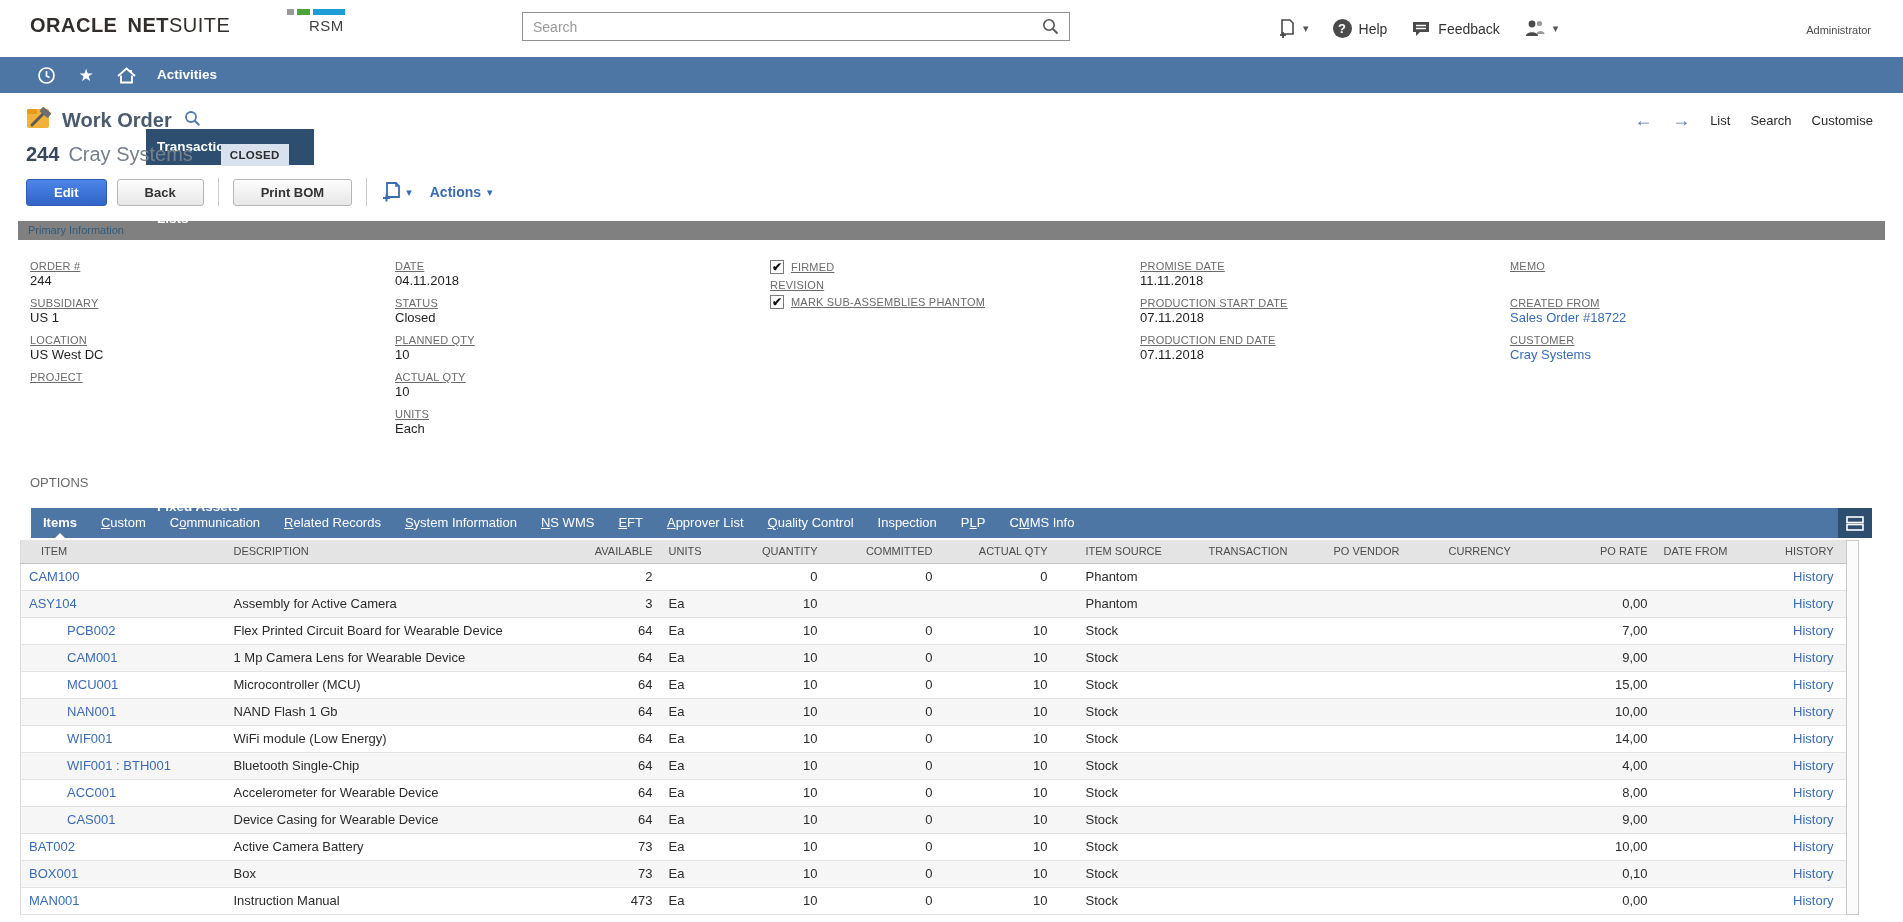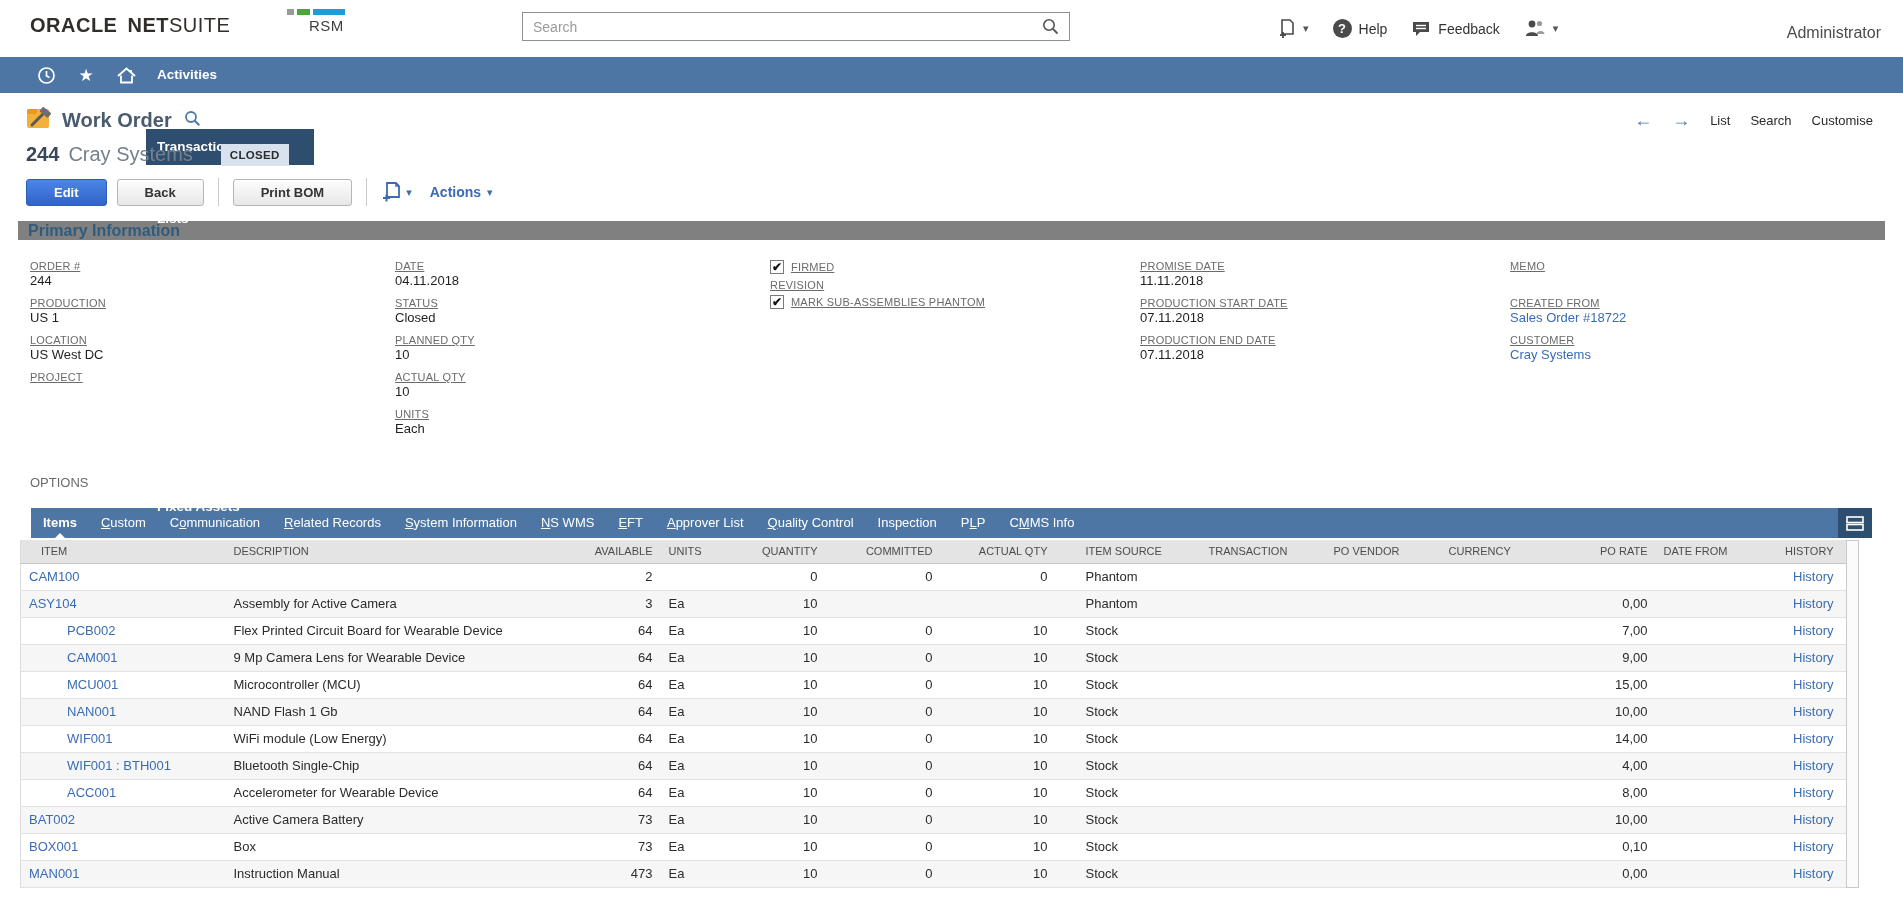--- a/index.html
+++ b/index.html
@@ -22,21 +22,21 @@
   .searchbox input { flex:1; border:none; outline:none; font-size:14px; padding:0 10px;
     color:#333; font-family:"Liberation Sans", sans-serif; }
   .searchbox input::placeholder { color:#9a9a9a; }
   .search-btn { width:38px; height:100%; display:flex; align-items:center; justify-content:center; cursor:pointer; }
   .top-actions { position:absolute; left:1278px; top:0; height:57px; display:flex; align-items:center; gap:24px; }
   .ta-item { display:flex; align-items:center; gap:7px; font-size:14px; color:#333; cursor:pointer; }
   .caret { font-size:11px; color:#555; }
   .caret.blue { color:#3a6cb4; }
   .qmark { width:19px; height:19px; border-radius:50%; background:#4a4a4a; color:#fff;
     font-size:13px; font-weight:bold; text-align:center; line-height:19px; }
-  .administrator { position:absolute; right:22px; top:24px; font-size:16px; color:#4c4c4c; }
+  .administrator { position:absolute; right:32px; top:24px; font-size:11px; color:#4c4c4c; }
 
   
   .navbar { height:36px; background:#4d76a5; display:flex; align-items:stretch; padding-left:26px; }
   .nav-ic { width:40px; display:flex; align-items:center; justify-content:center; color:#fff; cursor:pointer; }
   .nav-ic .glyph { font-size:17px; line-height:1; }
   .nav-item { padding:0 11px; line-height:36px; color:#fff; font-size:13.5px; font-weight:bold;
     white-space:nowrap; cursor:pointer; }
   .nav-item.active { background:#2d4e6f; }
 
   
@@ -60,21 +60,21 @@
     font-family:"Liberation Sans", sans-serif; }
   .btn-primary { background:linear-gradient(#4c86e8,#3064c6); border-color:#2b5cb8; color:#fff; }
   .gap { width:10px; }
   .sep { width:1px; height:28px; background:#ccc; margin:0 14px; }
   .pagenew { display:flex; align-items:center; gap:5px; cursor:pointer; margin-right:18px; }
   .actions { display:flex; align-items:center; gap:6px; cursor:pointer; }
   .actions-label { color:#3a6cb4; font-size:14px; font-weight:bold; }
 
   
   .section-bar { margin:15px 18px 0; height:19px; background:#808080; color:#2f5b7e;
-    font-size:16px; font-weight:bold; line-height:19px; padding-left:10px; }
+    font-size:11px; font-weight:normal; line-height:19px; padding-left:10px; }
   .fields { margin:20px 0 0 30px; display:flex; }
   .fcol1 { width:365px; } .fcol2 { width:375px; } .fcol3 { width:370px; }
   .fcol4 { width:370px; } .fcol5 { width:340px; }
   .field { margin-bottom:7px; }
   .flabel { font-size:11px; color:#6b6b6b; letter-spacing:.2px;text-decoration:underline; }
   .fvalue { font-size:13px; color:#1f1f1f; min-height:17px; margin-top:1px; }
   .fvalue.link { color:#3a6cb4; cursor:pointer; }
   .chk-row { display:flex; align-items:center; gap:7px; margin-bottom:4px; }
   .checkbox { width:14px; height:14px; border:1px solid #7a7a7a; background:#fff; font-size:12px;
     line-height:13px; text-align:center; color:#111; font-weight:bold; cursor:pointer; }
@@ -286,21 +286,21 @@
 
 <div class="fields">
   <div class="fcol1">
 
       <div class="field">
         <div class="flabel">ORDER #</div>
         <div class="fvalue">244</div>
       </div>
 
       <div class="field">
-        <div class="flabel">PRODUCTION</div>
+        <div class="flabel">SUBSIDIARY</div>
         <div class="fvalue">US 1</div>
       </div>
 
 
       <div class="field">
         <div class="flabel">LOCATION</div>
         <div class="fvalue">US West DC</div>
       </div>
 
       <div class="field">
@@ -503,21 +503,21 @@
           <td></td>
           <td></td>
           <td></td>
           <td class="r">7,00</td>
           <td></td>
           <td class="r hist"><span class="cell-link">History</span></td>
         </tr>
 
         <tr>
           <td><span class="cell-link ind">CAM001</span></td>
-          <td>9 Mp Camera Lens for Wearable Device</td>
+          <td>1 Mp Camera Lens for Wearable Device</td>
           <td class="r">64</td>
           <td>Ea</td>
           <td class="r">10</td>
           <td class="r">0</td>
           <td class="r">10</td>
           <td class="src">Stock</td>
           <td></td>
           <td></td>
           <td></td>
           <td class="r">9,00</td>
@@ -603,20 +603,36 @@
           <td class="r">10</td>
           <td class="src">Stock</td>
           <td></td>
           <td></td>
           <td></td>
           <td class="r">8,00</td>
           <td></td>
           <td class="r hist"><span class="cell-link">History</span></td>
         </tr>
 
+        <tr>
+          <td><span class="cell-link ind">CAS001</span></td>
+          <td>Device Casing for Wearable Device</td>
+          <td class="r">64</td>
+          <td>Ea</td>
+          <td class="r">10</td>
+          <td class="r">0</td>
+          <td class="r">10</td>
+          <td class="src">Stock</td>
+          <td></td>
+          <td></td>
+          <td></td>
+          <td class="r">9,00</td>
+          <td></td>
+          <td class="r hist"><span class="cell-link">History</span></td>
+        </tr>
 
         <tr>
           <td><span class="cell-link">BAT002</span></td>
           <td>Active Camera Battery</td>
           <td class="r">73</td>
           <td>Ea</td>
           <td class="r">10</td>
           <td class="r">0</td>
           <td class="r">10</td>
           <td class="src">Stock</td>

